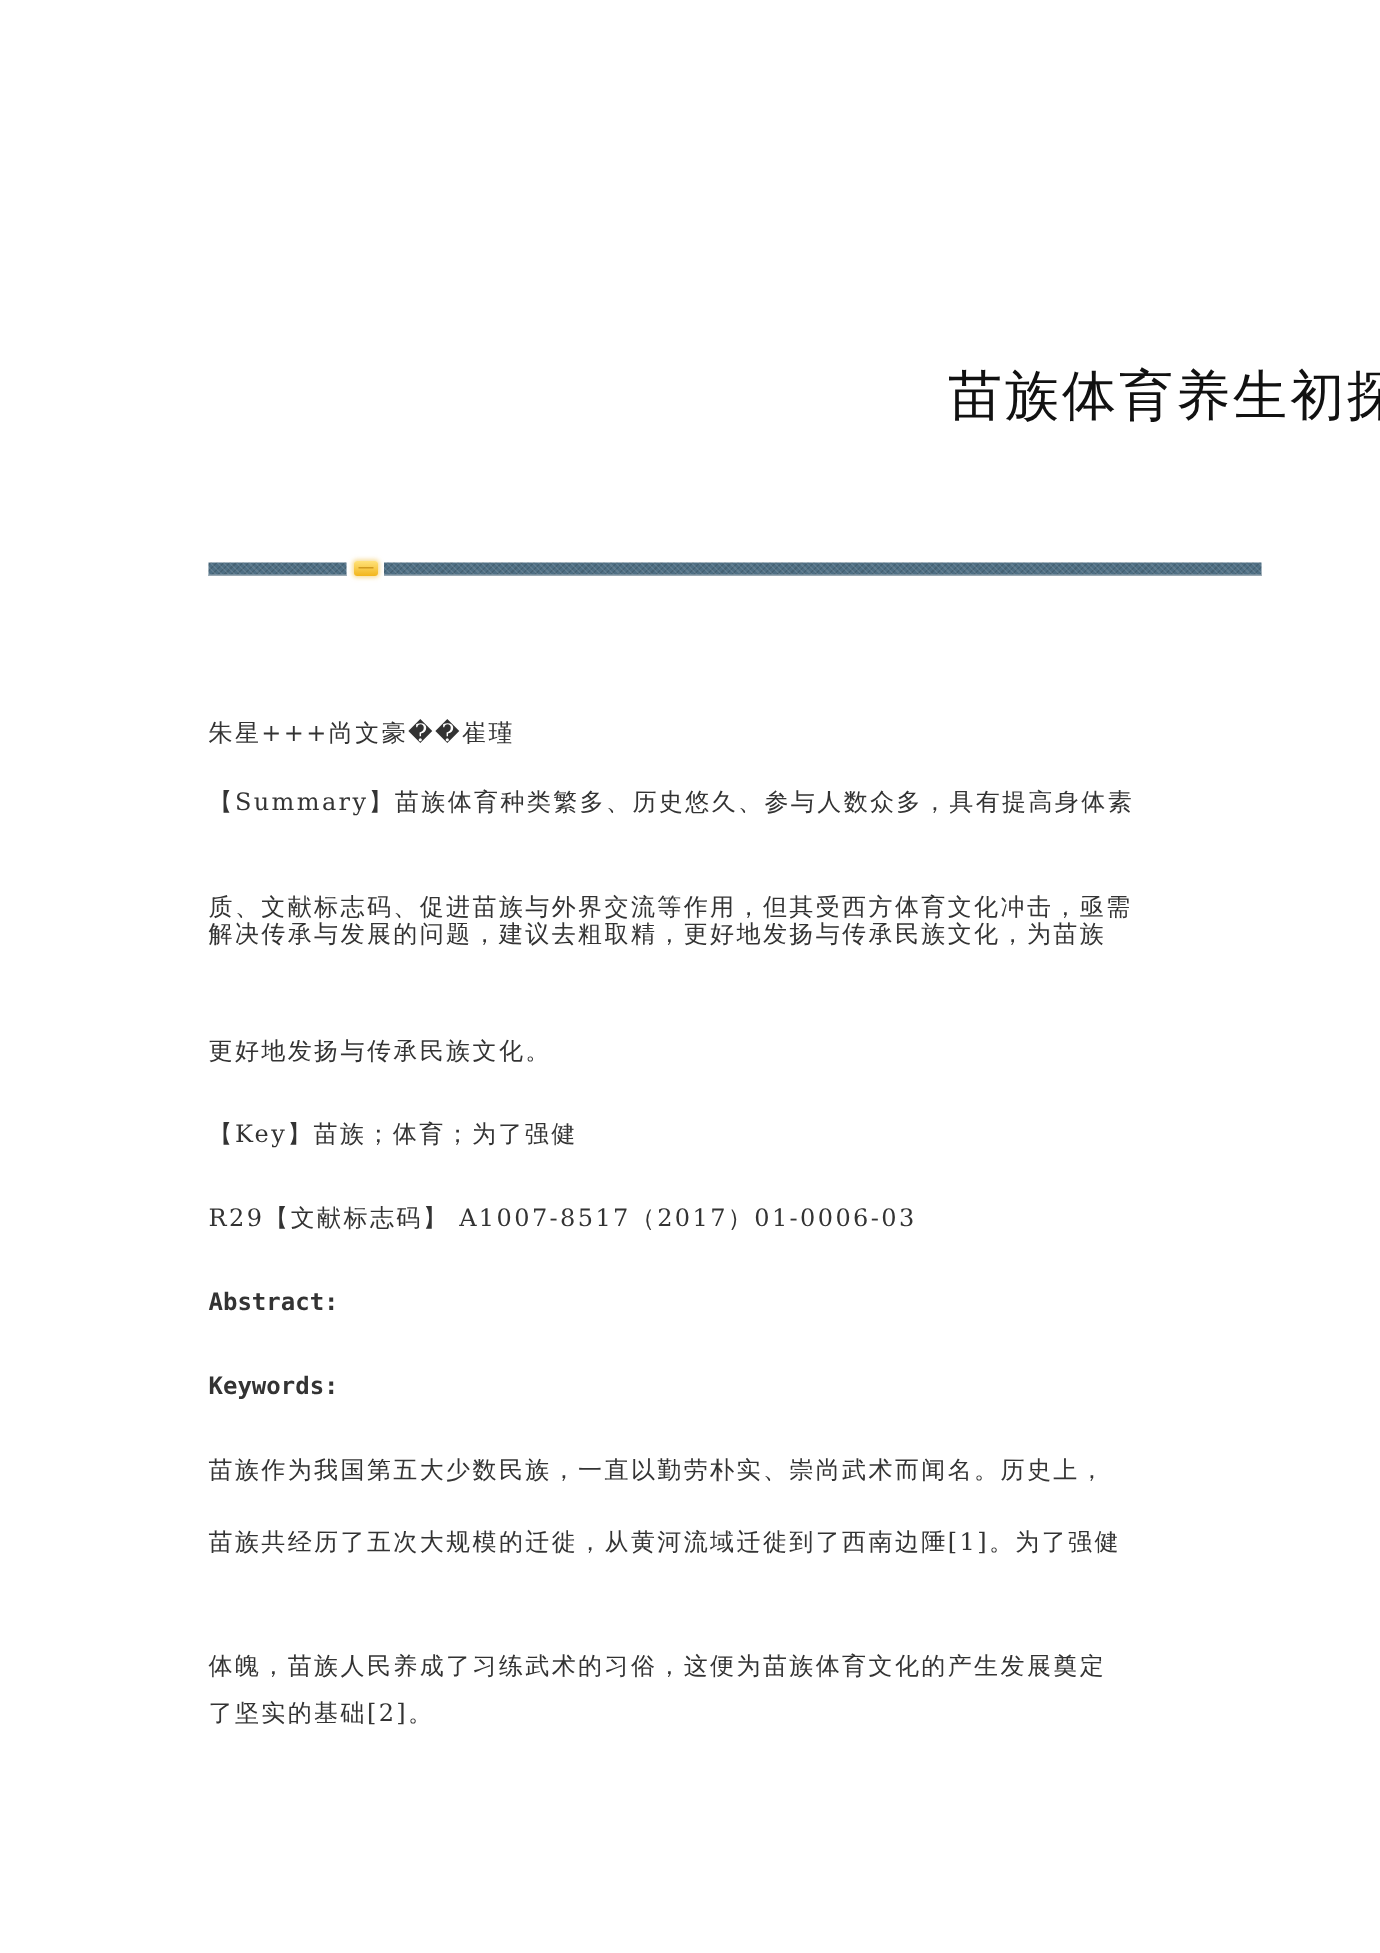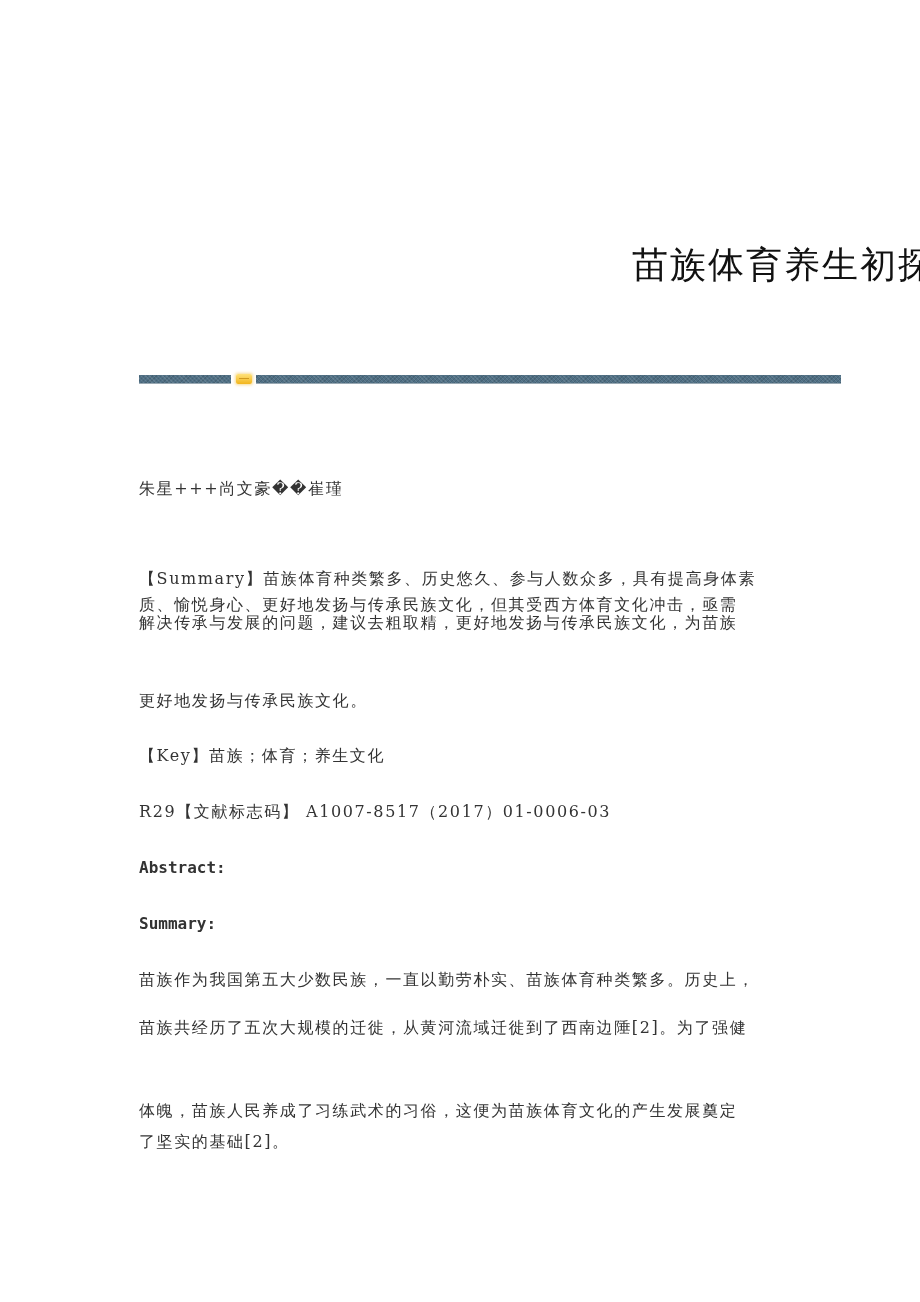--- a/index.html
+++ b/index.html
@@ -31,27 +31,27 @@
 
 <div class="divider">
   <div class="bar bar-left"></div>
   <div class="gem"></div>
   <div class="bar bar-right"></div>
 </div>
 
 <div class="content">
   <div class="line" style="top:478px">朱星+++尚文豪��崔瑾</div>
 
-  <div class="line" style="top:568px">【Summary】苗族体育种类繁多、历史悠久、参与人数众多，具有提高身体素</div>
-  <div class="line" style="top:594px">质、愉悦身心、更好地发扬与传承民族文化，但其受西方体育文化冲击，亟需</div>
+  <div class="line" style="top:524px">【Summary】苗族体育种类繁多、历史悠久、参与人数众多，具有提高身体素</div>
+  <div class="line" style="top:594px">质、文献标志码、促进苗族与外界交流等作用，但其受西方体育文化冲击，亟需</div>
   <div class="line" style="top:612px">解决传承与发展的问题，建议去粗取精，更好地发扬与传承民族文化，为苗族</div>
   <div class="line" style="top:690px">更好地发扬与传承民族文化。</div>
 
-  <div class="line" style="top:745px">【Key】苗族；体育；养生文化</div>
+  <div class="line" style="top:745px">【Key】苗族；体育；为了强健</div>
   <div class="line" style="top:801px">R29【文献标志码】 A1007-8517（2017）01-0006-03</div>
   <div class="line mono" style="top:857px">Abstract:</div>
-  <div class="line mono" style="top:913px">Summary:</div>
+  <div class="line mono" style="top:913px">Keywords:</div>
 
-  <div class="line" style="top:969px">苗族作为我国第五大少数民族，一直以勤劳朴实、苗族体育种类繁多。历史上，</div>
-  <div class="line" style="top:1017px">苗族共经历了五次大规模的迁徙，从黄河流域迁徙到了西南边陲[2]。为了强健</div>
+  <div class="line" style="top:969px">苗族作为我国第五大少数民族，一直以勤劳朴实、崇尚武术而闻名。历史上，</div>
+  <div class="line" style="top:1017px">苗族共经历了五次大规模的迁徙，从黄河流域迁徙到了西南边陲[1]。为了强健</div>
   <div class="line" style="top:1100px">体魄，苗族人民养成了习练武术的习俗，这便为苗族体育文化的产生发展奠定</div>
   <div class="line" style="top:1131px">了坚实的基础[2]。</div>
 </div>
 
 </body></html>

